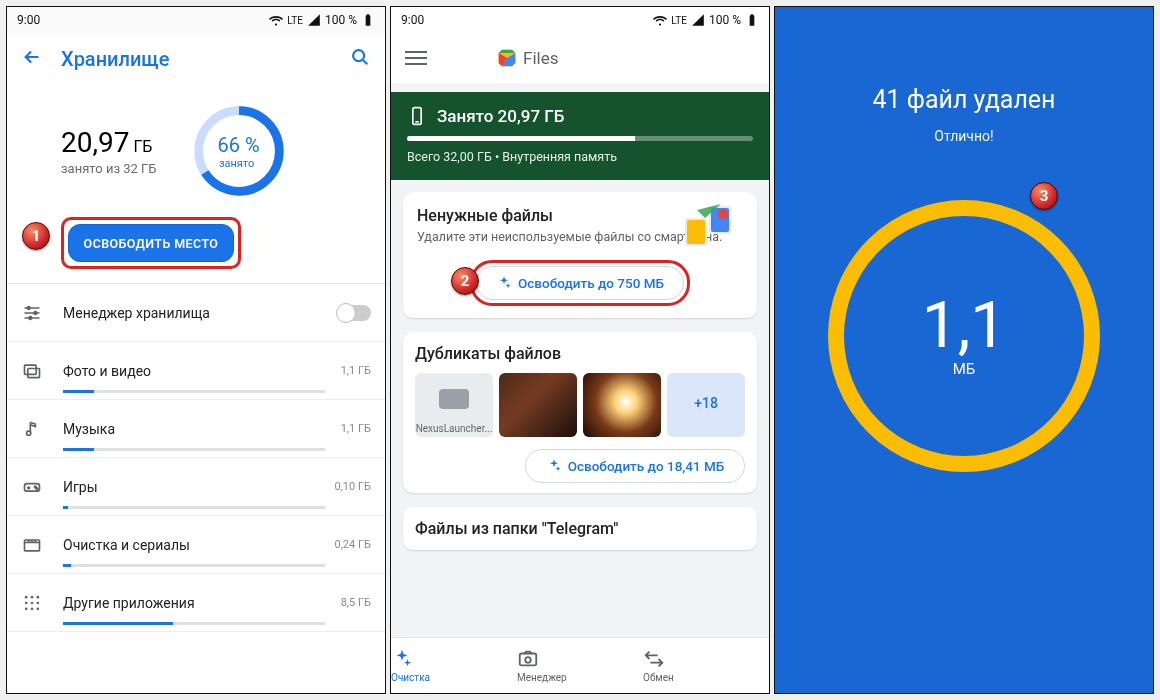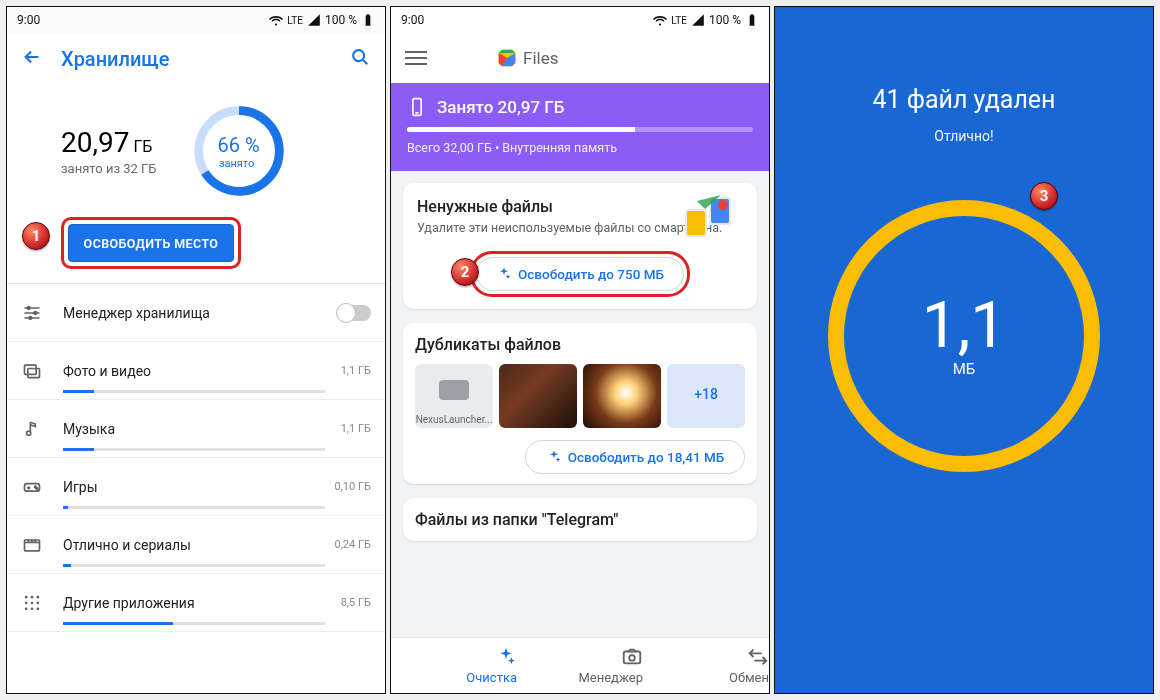--- a/index.html
+++ b/index.html
@@ -22,21 +22,21 @@
   .storage-top { display: flex; align-items: center; padding: 18px 20px 10px 54px; gap: 34px; }
   .storage-nums { }
   .storage-nums .big { font-size: 28px; margin-top: 24px; }
   .storage-nums .unit { font-size: 16px; }
   .storage-nums .sub { color: #6b6b6b; font-size: 13px; margin-top: 2px; }
   .ring-wrap { position: relative; width: 96px; height: 96px; }
   .ring-wrap svg { width: 96px; height: 96px; }
   .ring-label { position: absolute; top: 30px; left: 0; right: 0; text-align: center; font-size: 20px; color: #1a73e8; }
   .ring-sub { position: absolute; top: 54px; left: 0; right: 4px; text-align: center; font-size: 11px; color: #1a73e8; }
   .free-btn-wrap { border: 3px solid #d22; border-radius: 10px; padding: 4px; margin: 8px 0 14px 54px; width: 180px; position: relative; }
-  .free-btn { background: #1a73e8; color: #fff; border: 1px solid #1666cc; border-radius: 4px; height: 38px; display: flex; align-items: center; justify-content: center; font-weight: 600; font-size: 12.5px; letter-spacing: .4px; }
+  .free-btn { background: #1a73e8; color: #fff; border: 1px solid #1666cc; border-radius: 12px; height: 38px; display: flex; align-items: center; justify-content: center; font-weight: 600; font-size: 12.5px; letter-spacing: .4px; }
   .divider { height: 1px; background: #e3e3e3; }
   .row { height: 58px; display: flex; align-items: center; padding: 0 14px 0 14px; gap: 20px; border-bottom: 1px solid #eee; font-size: 14px; color: #222; }
   .row .icon { width: 22px; height: 22px; color: #5f6368; display:flex; align-items:center; justify-content:center; }
   .row .label { flex: 1; }
   .row .val { color: #8a8a8a; font-size: 11px; }
   .row .bar { position: absolute; left: 56px; right: 60px; bottom: 6px; height: 3px; background: #e0e0e0; }
   .row .bar-fill { height: 100%; background: #1a73e8; }
   .row-rel { position: relative; }
   .switch { width: 34px; height: 16px; background: #ccc; border-radius: 8px; position: relative; }
   .switch::after { content:""; position:absolute; width:18px; height:18px; background:#fff; border:1px solid #bbb; border-radius:50%; top:-2px; left:-1px; }
@@ -44,21 +44,21 @@
   
   .stepbadge { position:absolute; width:28px; height:28px; border-radius:50%; background: radial-gradient(circle at 35% 30%, #ff8a65, #d32f2f 55%, #8e0000); color:#fff; font-weight:700; font-size:15px; display:flex; align-items:center; justify-content:center; border:1px solid #5a0000; box-shadow: 0 1px 2px rgba(0,0,0,.4); }
 
   
   .p2 .statusbar { background: #fff; }
   .p2-app { height: 50px; display:flex; align-items:center; gap: 70px; padding: 0 14px; }
   .hamb { width:22px; display:flex; flex-direction:column; gap:4px; }
   .hamb span { height:2px; background:#5f6368; }
   .files-logo { display:flex; align-items:center; gap:6px; font-size:17px; color:#5f6368; }
   .files-sq { width:20px; height:20px; position:relative; }
-  .p2-hero { background:#8b5cf6; color:#fff; padding: 14px 16px 16px 16px; }
+  .p2-hero { background:#14532d; color:#fff; padding: 14px 16px 16px 16px; margin-top: 9px; }
   .p2-hero .line1 { display:flex; align-items:center; gap: 10px; font-size: 17px; font-weight:500; }
   .p2-hero .phone { width:20px; height:20px; }
   .p2-hero .pbar { margin-top:10px; height:5px; background: rgba(255,255,255,.35); border-radius:3px; overflow:hidden; }
   .p2-hero .pbar-fill { height:100%; background:#fff; width:66%; }
   .p2-hero .sub { font-size:12.5px; opacity:.9; margin-top:8px; }
 
   .card { background:#fff; border-radius:10px; margin:12px 12px 0 12px; padding:14px 14px 12px 14px; box-shadow: 0 1px 2px rgba(0,0,0,.12); }
   .card h3 { font-size:16px; color:#222; font-weight:500; margin-bottom:4px; }
   .card .desc { font-size:12.5px; color:#5f6368; line-height:1.35; }
   .card .free2-wrap { border:3px solid #d22; border-radius:22px; margin: 14px auto 0 auto; width: 220px; padding:3px; position:relative; }
@@ -73,21 +73,21 @@
   .thumb.t1 { background:#e9ecef; }
   .thumb .apk { position:absolute; top:16px; left:24px; width:30px; height:20px; background:#9aa0a6; border-radius:4px; }
   .thumb.t2 { background: linear-gradient(135deg,#4a2a1a,#763b22 40%,#1b0f0a); }
   .thumb.t3 { background: radial-gradient(circle at 55% 45%, #fff, #ffd27a 20%, #7a3a18 55%, #1a0a05); }
   .thumb.t4 { background: #dbe6fb; color:#1a73e8; display:flex; align-items:center; justify-content:center; font-size:14px; font-weight:500; }
   .dupes .free3 { border:1px solid #d0d7de; border-radius:18px; height:34px; margin: 12px 0 0 auto; width: 220px; display:flex; align-items:center; justify-content:center; gap:6px; color:#1a73e8; font-size:13.5px; font-weight:500; }
 
   .tcard { background:#fff; border-radius:10px; margin:14px 12px 0 12px; padding:12px 12px; box-shadow:0 1px 2px rgba(0,0,0,.12); font-size:16px; color:#222; font-weight:500; }
 
   .p2-nav { position:absolute; bottom:0; left:0; right:0; height:56px; background:#fff; border-top:1px solid #e3e3e3; display:flex; }
-  .p2-nav .tab { flex:1; display:flex; flex-direction:column; align-items:flex-end; justify-content:center; font-size:13px; color:#5f6368; gap:2px; }
+  .p2-nav .tab { flex:1; display:flex; flex-direction:column; align-items:flex-start; justify-content:center; font-size:10px; color:#5f6368; gap:2px; }
   .p2-nav .tab.active { color:#1a73e8; }
   .p2-nav svg { width:22px; height:22px; }
   .p2-content { position:absolute; top:76px; left:0; right:0; bottom:56px; overflow:hidden; background:#f1f3f4; }
   .p2-content-inner { position:relative; }
   .card-rel { position: relative; }
 
   
   .p3 { color:#fff; display:flex; flex-direction:column; align-items:center; }
   .p3-title { margin-top: 78px; font-size:25px; font-weight:400; }
   .p3-sub { margin-top:14px; font-size:14px; opacity:.95; }
@@ -213,21 +213,21 @@
       </div>
   </div>
 
   <div class="row row-rel">
     <span class="icon">
       <svg viewBox="0 0 24 24" width="20" height="20" fill="none" stroke="currentColor" stroke-width="2">
           <rect x="3" y="6" width="18" height="13" rx="1"></rect>
           <path d="M3 9h18M7 6l2 3M11 6l2 3M15 6l2 3"></path>
         </svg>
     </span>
-    <span class="label">Отлично и сериалы</span>
+    <span class="label">Очистка и сериалы</span>
     <span class="val">0,24 ГБ</span>
     <div class="bar">
         <div class="bar-fill" style="width:3%"></div>
       </div>
   </div>
 
   <div class="row row-rel">
     <span class="icon">
       <svg viewBox="0 0 24 24" width="20" height="20" fill="currentColor">
           <circle cx="5" cy="5" r="1.6"></circle>

